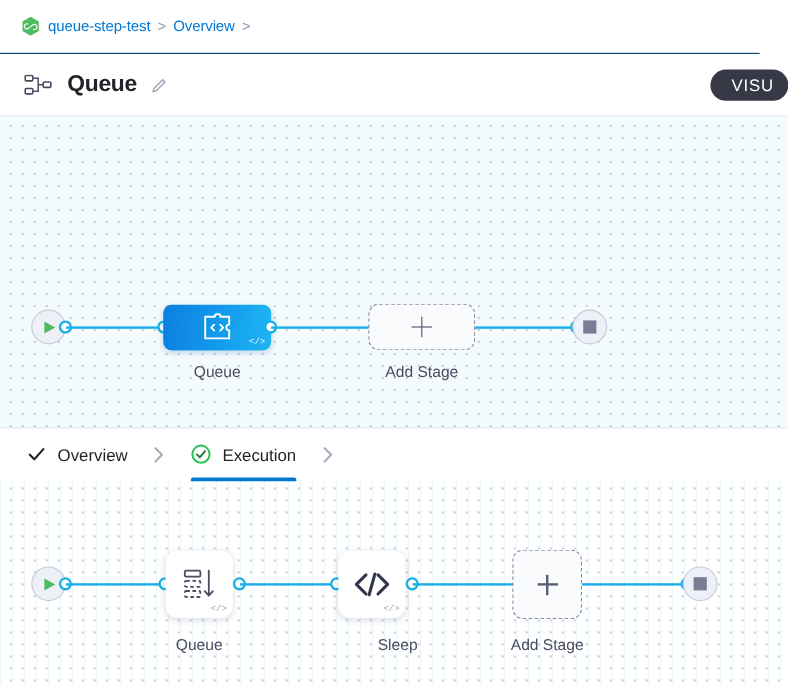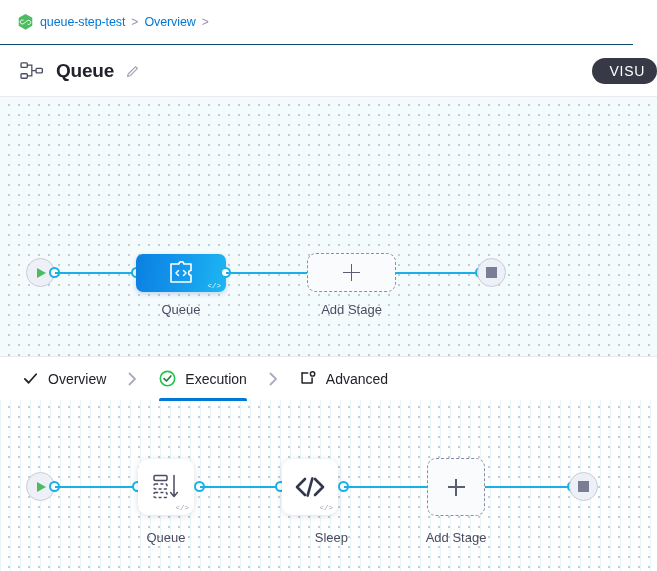--- a/index.html
+++ b/index.html
@@ -268,28 +268,20 @@
         <circle cx="9" cy="9" r="7.6" fill="none" stroke="#25c151" stroke-width="1.7"></circle>
         <path d="M5.4 9.2 7.9 11.7 12.6 6.3" fill="none" stroke="#1b7f36" stroke-width="1.7" stroke-linecap="round" stroke-linejoin="round"></path>
       </svg>
       <span class="tab-label">Execution</span>
     </div>
 
     <svg class="tab-chevron" width="9" height="14" viewBox="0 0 9 14">
       <path d="M1.5 1.5 7 7l-5.5 5.5" fill="none" stroke="#a9adbe" stroke-width="1.8" stroke-linecap="round" stroke-linejoin="round"></path>
     </svg>
 
-    <div class="tab">
-      <svg class="tab-ico" viewBox="0 0 18 18">
-        <path d="M2.2 3.2v10.6h10.6V8.6" fill="none" stroke="#22222a" stroke-width="1.6" stroke-linecap="round" stroke-linejoin="round"></path>
-        <path d="M2.2 3.2h6" fill="none" stroke="#22222a" stroke-width="1.6" stroke-linecap="round"></path>
-        <circle cx="13.3" cy="4.2" r="2.3" fill="none" stroke="#22222a" stroke-width="1.5"></circle>
-      </svg>
-      <span class="tab-label">Advanced</span>
-    </div>
   </div>
 
   <div class="canvas canvas-steps">
 
     <div class="terminal" style="left:26px; top:72px;">
       <span class="tri-play"></span>
     </div>
     <div class="port" style="left:49px; top:81px;"></div>
 
     <div class="edge" style="left:55px; top:85.5px; width:83px;"></div>

